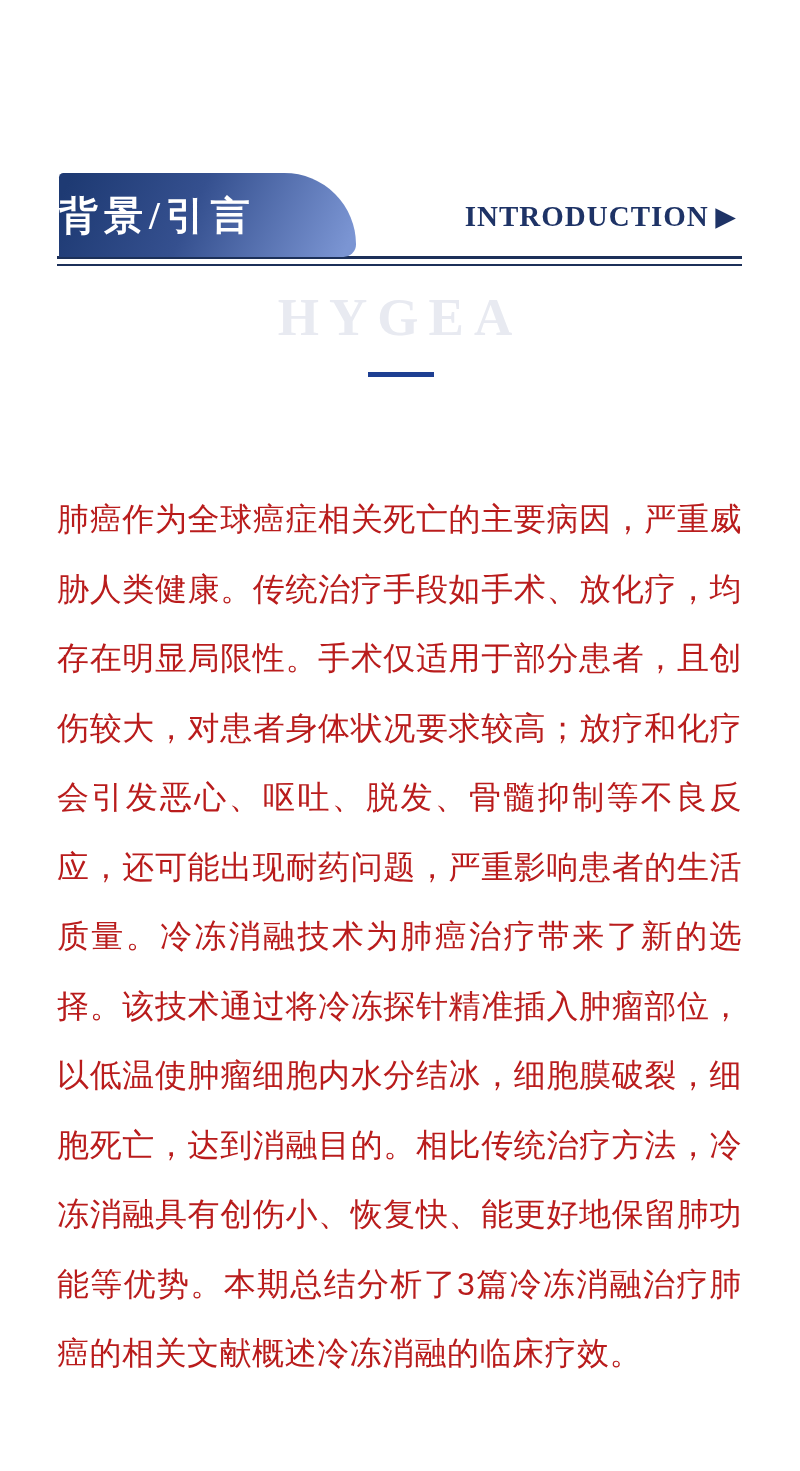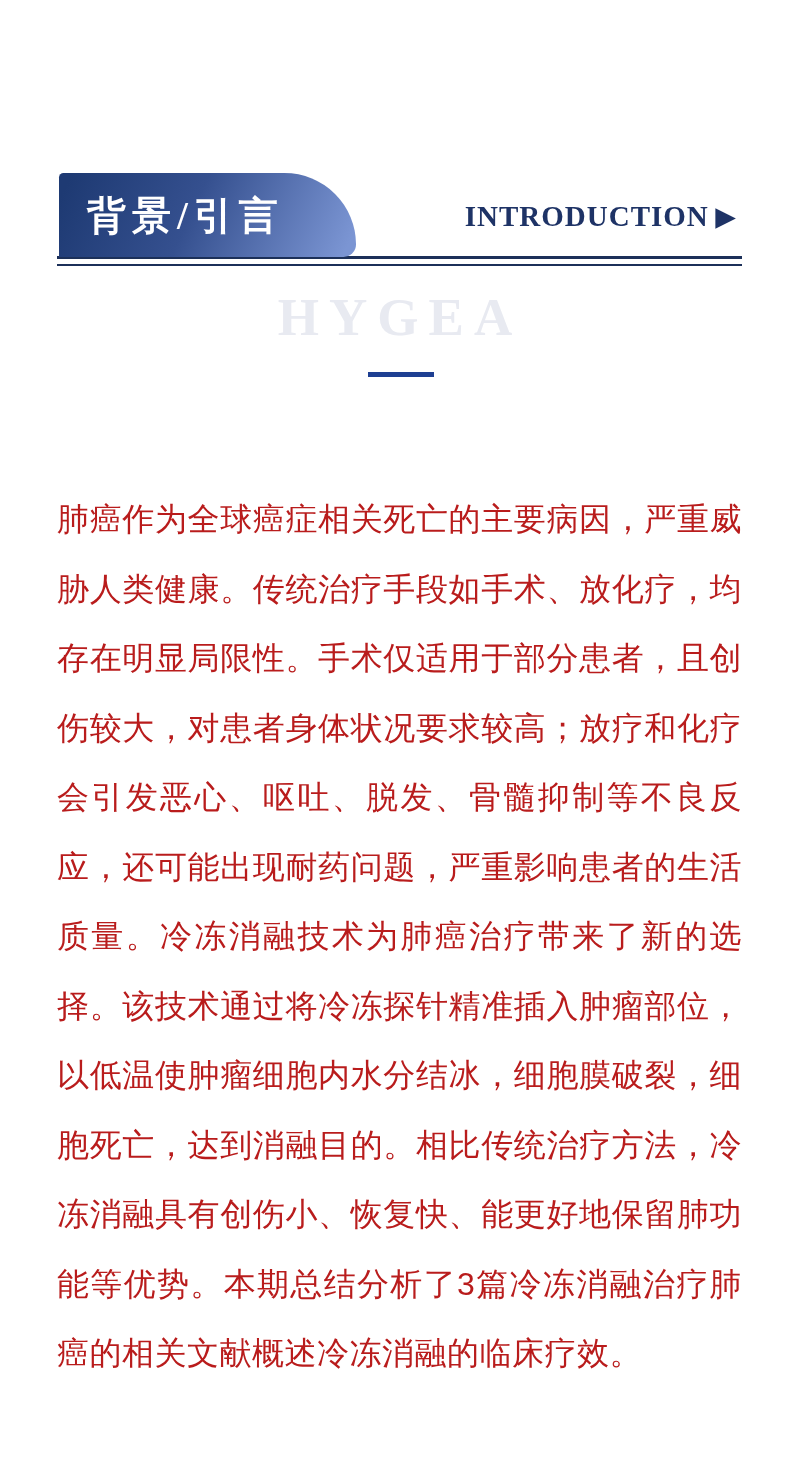--- a/index.html
+++ b/index.html
@@ -28,21 +28,20 @@
     z-index: 2;
     display: flex;
     align-items: center;
   }
   .section-badge .badge-label {
     color: #ffffff;
     font-family: "Liberation Serif", serif;
     font-weight: bold;
     font-size: 39px;
     letter-spacing: 6px;
-    padding-left: 28px;
     white-space: nowrap;
     line-height: 1;
   }
 
   
   .intro-heading {
     position: absolute;
     top: 202px;
     right: 65px;
     color: #1e3366;

